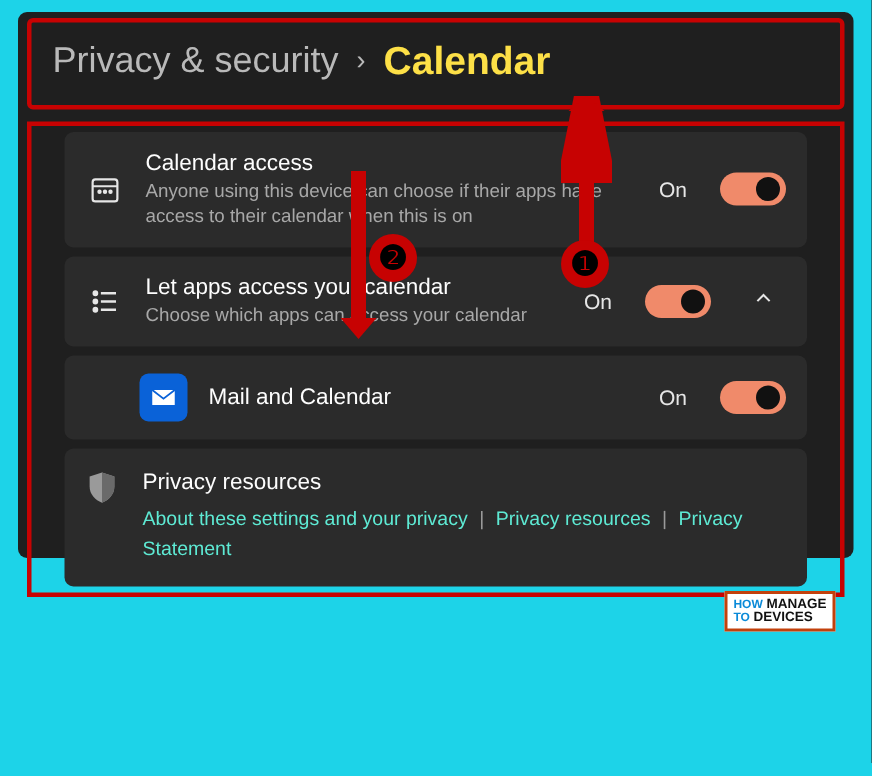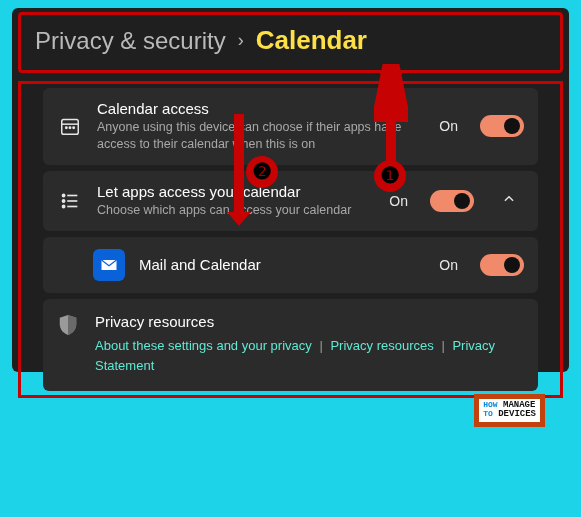--- a/index.html
+++ b/index.html
@@ -141,31 +141,31 @@
     align-items: center;
     justify-content: center;
     z-index: 60;
     font-family: Georgia, serif;
   }
   .numball.n1 { left: 374px; top: 160px; }
   .numball.n2 { left: 246px; top: 156px; }
 
   .watermark {
     position: absolute;
-    right: 36px;
+    right: 24px;
     top: 394px;
     background: #fff;
     color: #111;
     font-size: 9px;
     font-weight: 700;
     padding: 2px 4px;
-    border: 5px solid #c2410c;
+    border: 2px solid #c2410c;
     z-index: 40;
     line-height: 1.05;
-    font-family: Liberation Mono, monospace;
+    font-family: Liberation Sans, sans-serif;
   }
   .watermark .blue { color: #0a8ad8; font-size: 8px; }
 </style>
 </head>
 <body>
 
 <div class="frame">
 
   <div class="breadcrumb">
     <span class="parent">Privacy &amp; security</span>

